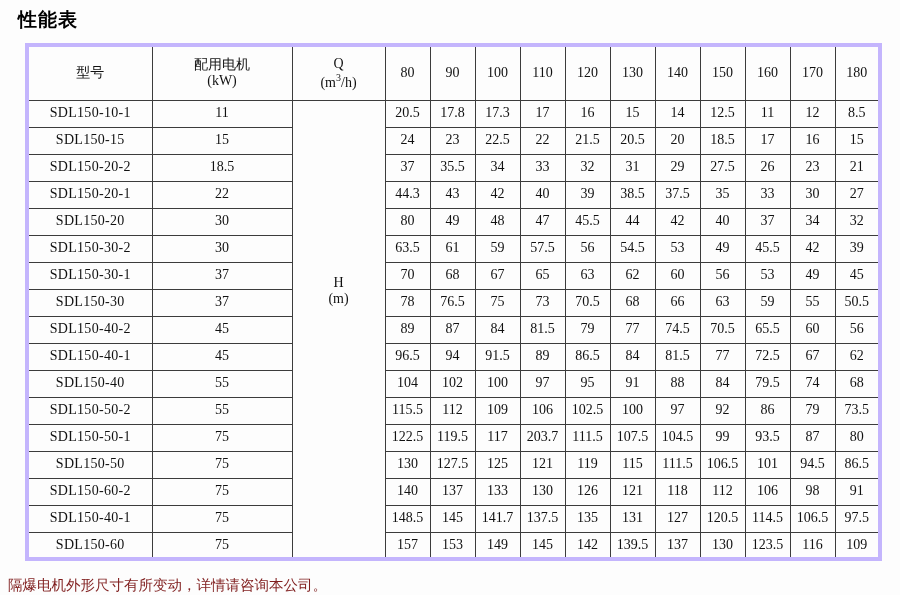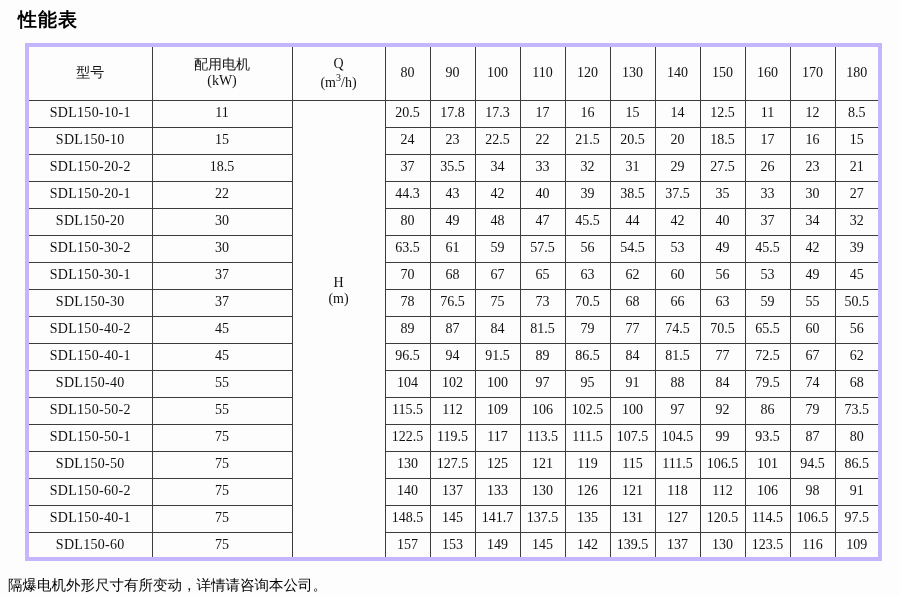--- a/index.html
+++ b/index.html
@@ -49,21 +49,21 @@
   td.power-cell { font-size: 14px; }
   td.h-cell {
     font-size: 15px;
     vertical-align: middle;
   }
   td.h-cell .h-inner { position: relative; top: -38px; }
   td.num-cell { font-size: 14px; }
   .footer-note {
     font-family: "DejaVu Sans", sans-serif;
     font-size: 14.5px;
-    color: #000000;
+    color: #7f1d1d;
     margin: 15px 0 12px 8px;
   }
 </style>
 </head>
 <body>
 
 <div class="page">
 
   <h1 class="page-title">性能表</h1>
 
@@ -126,21 +126,21 @@
           <td class="num-cell">17</td>
           <td class="num-cell">16</td>
           <td class="num-cell">15</td>
           <td class="num-cell">14</td>
           <td class="num-cell">12.5</td>
           <td class="num-cell">11</td>
           <td class="num-cell">12</td>
           <td class="num-cell">8.5</td>
         </tr>
         <tr>
-          <td class="model-cell">SDL150-10</td>
+          <td class="model-cell">SDL150-15</td>
           <td class="power-cell">15</td>
           <td class="num-cell">24</td>
           <td class="num-cell">23</td>
           <td class="num-cell">22.5</td>
           <td class="num-cell">22</td>
           <td class="num-cell">21.5</td>
           <td class="num-cell">20.5</td>
           <td class="num-cell">20</td>
           <td class="num-cell">18.5</td>
           <td class="num-cell">17</td>
@@ -296,21 +296,21 @@
           <td class="num-cell">86</td>
           <td class="num-cell">79</td>
           <td class="num-cell">73.5</td>
         </tr>
         <tr>
           <td class="model-cell">SDL150-50-1</td>
           <td class="power-cell">75</td>
           <td class="num-cell">122.5</td>
           <td class="num-cell">119.5</td>
           <td class="num-cell">117</td>
-          <td class="num-cell">113.5</td>
+          <td class="num-cell">203.7</td>
           <td class="num-cell">111.5</td>
           <td class="num-cell">107.5</td>
           <td class="num-cell">104.5</td>
           <td class="num-cell">99</td>
           <td class="num-cell">93.5</td>
           <td class="num-cell">87</td>
           <td class="num-cell">80</td>
         </tr>
         <tr>
           <td class="model-cell">SDL150-50</td>

